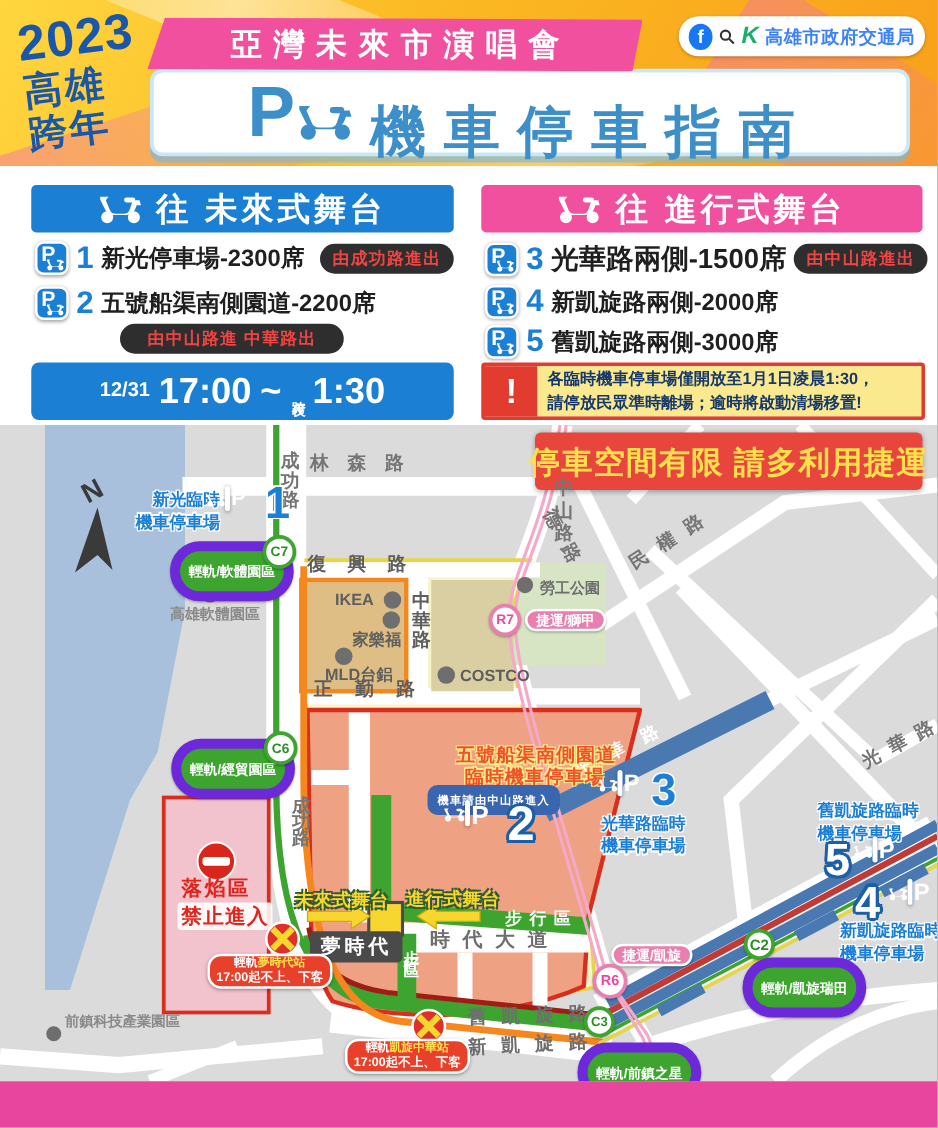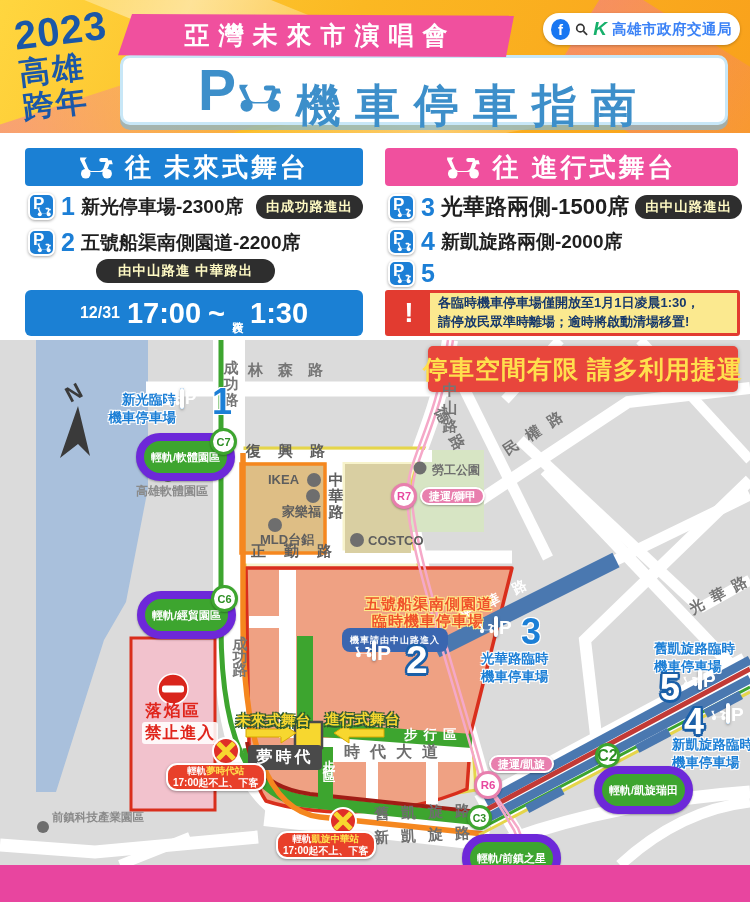--- a/index.html
+++ b/index.html
@@ -32,21 +32,21 @@
   .info{position:absolute;left:0;top:133px;width:750px;height:207px;background:#fff;}
   .colbar{position:absolute;top:15px;height:38px;border-radius:4px;display:flex;align-items:center;justify-content:center;gap:10px;color:#fff;font-weight:bold;font-size:26px;letter-spacing:3px;}
   .colbar .scsvg{width:36px;height:26px;}
   .prow{position:absolute;display:flex;align-items:center;gap:6px;white-space:nowrap;}
   .pbadge{position:relative;background:#1C7FD6;border:2.5px solid #fff;border-radius:7px;box-shadow:0 1px 3px rgba(0,0,0,.35);color:#fff;flex:none;}
   .pbadge .pl{position:absolute;left:3px;top:-1px;font-weight:bold;}
   .pbadge .scsvg{position:absolute;right:1px;bottom:1px;}
   .pb26{width:27px;height:27px;}.pb26 .pl{font-size:17px;}.pb26 .scsvg{width:15px;height:11px;}
   .rownum{color:#1C7FD6;font-weight:bold;font-size:25px;}
   .rowname{color:#1f1f1f;font-weight:bold;font-size:19px;letter-spacing:0;}
-  .notepill{background:#2E2E2E;color:#fef9c3;font-weight:bold;font-size:13.5px;border-radius:999px;padding:3px 10px;letter-spacing:1px;}
+  .notepill{background:#2E2E2E;color:#ef4444;font-weight:bold;font-size:13.5px;border-radius:999px;padding:3px 10px;letter-spacing:1px;}
   .hours{position:absolute;left:25px;top:157px;width:338px;height:46px;background:#1B80D4;border-radius:6px;
     display:flex;align-items:center;justify-content:center;gap:7px;color:#fff;font-weight:bold;}
   .hours .hl{font-size:25px;letter-spacing:1px;}
   .hours .hd{font-size:16px;}
   .hours .ht{font-size:29px;}
   .hours .hov{font-size:11px;writing-mode:vertical-rl;text-orientation:upright;line-height:1;letter-spacing:1px;}
   .warn{position:absolute;left:385px;top:157px;width:355px;height:46px;border:3px solid #E23B30;border-radius:3px;display:flex;}
   .warn .wleft{width:42px;background:#E23B30;color:#fff;font-size:28px;font-weight:bold;display:flex;align-items:center;justify-content:center;flex:none;}
   .warn .wright{flex:1;background:#FBE98F;color:#16386B;font-weight:bold;font-size:13px;line-height:1.45;display:flex;flex-direction:column;justify-content:center;padding:0 8px;white-space:nowrap;}
   
@@ -194,20 +194,21 @@
       <span class="rowname">新凱旋路兩側-2000席</span>
     </div>
     <div class="prow" style="left:388px;top:126px;">
       <span class="pbadge pb26">
           <span class="pl">P</span>
           <svg class="scsvg" fill="#fff">
             <use href="#sc"></use>
           </svg>
         </span>
       <span class="rownum">5</span>
+      <span class="rowname">舊凱旋路兩側-3000席</span>
     </div>
 
     <div class="hours">
       <span class="hd">12/31</span>
       <span class="ht">17:00</span>
       <span class="ht">~</span>
       <span class="hov">跨夜</span>
       <span class="ht">1:30</span>
     </div>
 
@@ -411,21 +412,21 @@
 
     
     <div class="pill green" style="left:136px;top:93px;">輕軌/軟體園區</div>
     <div class="stn g" style="left:210px;top:88px;width:27px;height:27px;font-size:11px;">C7</div>
     <div class="pill green" style="left:137px;top:251px;">輕軌/經貿園區</div>
     <div class="stn g" style="left:211px;top:245px;width:27px;height:27px;font-size:11px;">C6</div>
     <div class="stn p" style="left:391px;top:143px;width:26px;height:26px;font-size:11px;">R7</div>
     <div class="pill pink" style="left:420px;top:147px;">捷運/獅甲</div>
     <div class="pill pink" style="left:489px;top:415px;">捷運/凱旋</div>
     <div class="stn p" style="left:474px;top:431px;width:28px;height:28px;font-size:11.5px;">R6</div>
-    <div class="stn g" style="left:595px;top:403px;width:25px;height:25px;font-size:16px;text-align:right;">C2</div>
+    <div class="stn g" style="left:595px;top:403px;width:25px;height:25px;font-size:12px;text-align:right;">C2</div>
     <div class="pill green" style="left:594px;top:426px;">輕軌/凱旋瑞田</div>
     <div class="stn g" style="left:467px;top:465px;width:25px;height:25px;font-size:10.5px;">C3</div>
     <div class="pill green" style="left:462px;top:494px;">輕軌/前鎮之星</div>
 
     
     <div class="closure" style="left:166px;top:423px;">
       <div class="l1"><span>輕軌</span><span class="y">夢時代站</span></div>
       <div class="l2">17:00起不上、下客</div>
     </div>
     <div class="closure" style="left:276px;top:491px;">

